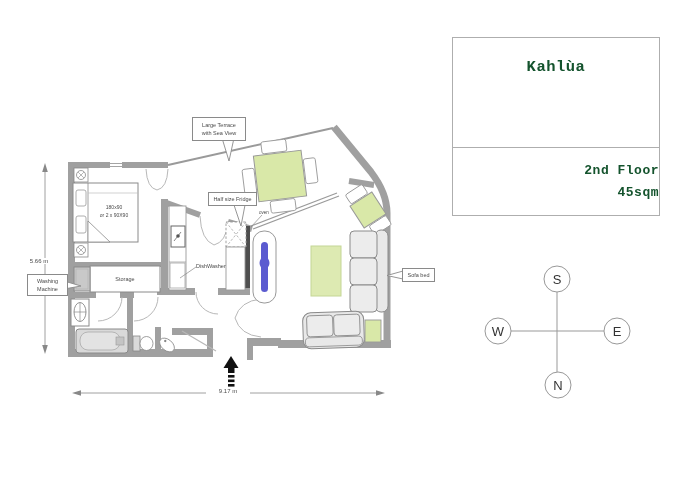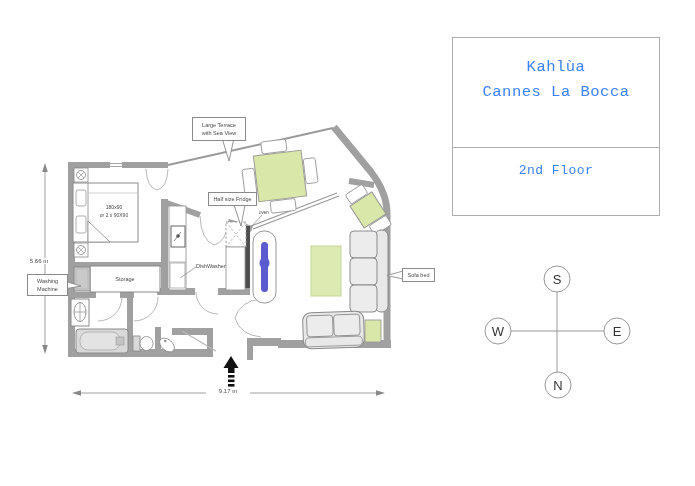--- a/index.html
+++ b/index.html
@@ -14,23 +14,23 @@
   
   .lbl{position:absolute;color:#4a4a4a;font-size:5.5px;line-height:7.5px;z-index:3;}
   .dim{position:absolute;color:#4a4a4a;font-size:6px;background:#fff;text-align:center;
        padding:0 2px;z-index:3;}
 
   
   .infobox{position:absolute;left:452px;top:37px;width:206px;height:177px;
            border:1px solid #aeaeae;background:#fff;z-index:2;}
   .infobox .top{height:110px;border-bottom:1px solid #aeaeae;box-sizing:border-box;
                 padding-top:17px;text-align:center;}
-  .infobox .bottom{height:66px;box-sizing:border-box;padding-top:12px;text-align:center;}
+  .infobox .bottom{height:66px;box-sizing:border-box;padding-top:12px;text-align:right;}
   .infobox div{font-family:"Liberation Mono","DejaVu Sans Mono",monospace;
-               color:#3b82f6;letter-spacing:0.5px;}
+               color:#14532d;letter-spacing:0.5px;font-weight:bold;}
   .infobox .top div{font-size:15.5px;line-height:25px;}
   .infobox .bottom div{font-size:13px;line-height:22px;}
 </style>
 </head>
 <body>
 
 <svg width="695" height="486" viewBox="0 0 695 486">
 
   <g fill="#a0a0a0">
     <rect x="68" y="162" width="7" height="195"></rect>
@@ -246,18 +246,18 @@
 
 <div class="lbl" style="left:259px;top:209px;width:18px;font-size:4.5px;">oven</div>
 
 <div class="dim" style="left:206px;top:388px;width:40px;">9.17 m</div>
 
 <div class="dim" style="left:24px;top:258px;width:26px;">5.66 m</div>
 
 <div class="infobox">
   <div class="top">
     <div>Kahlùa</div>
-    <div>Cannes La Bocca</div>
   </div>
   <div class="bottom">
     <div>2nd Floor</div>
+    <div>45sqm</div>
   </div>
 </div>
 
 </body></html>

